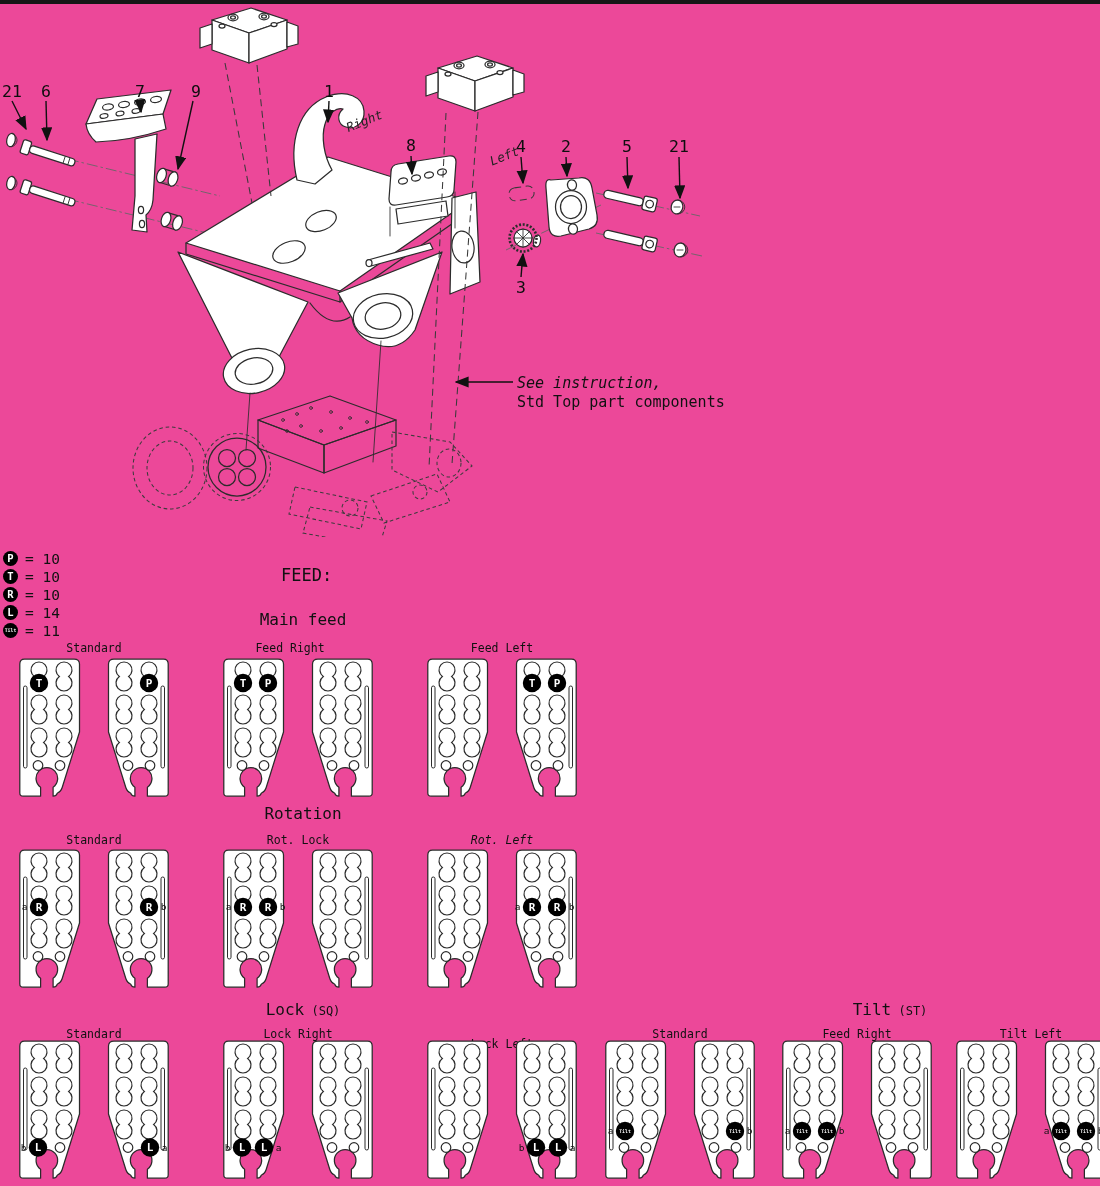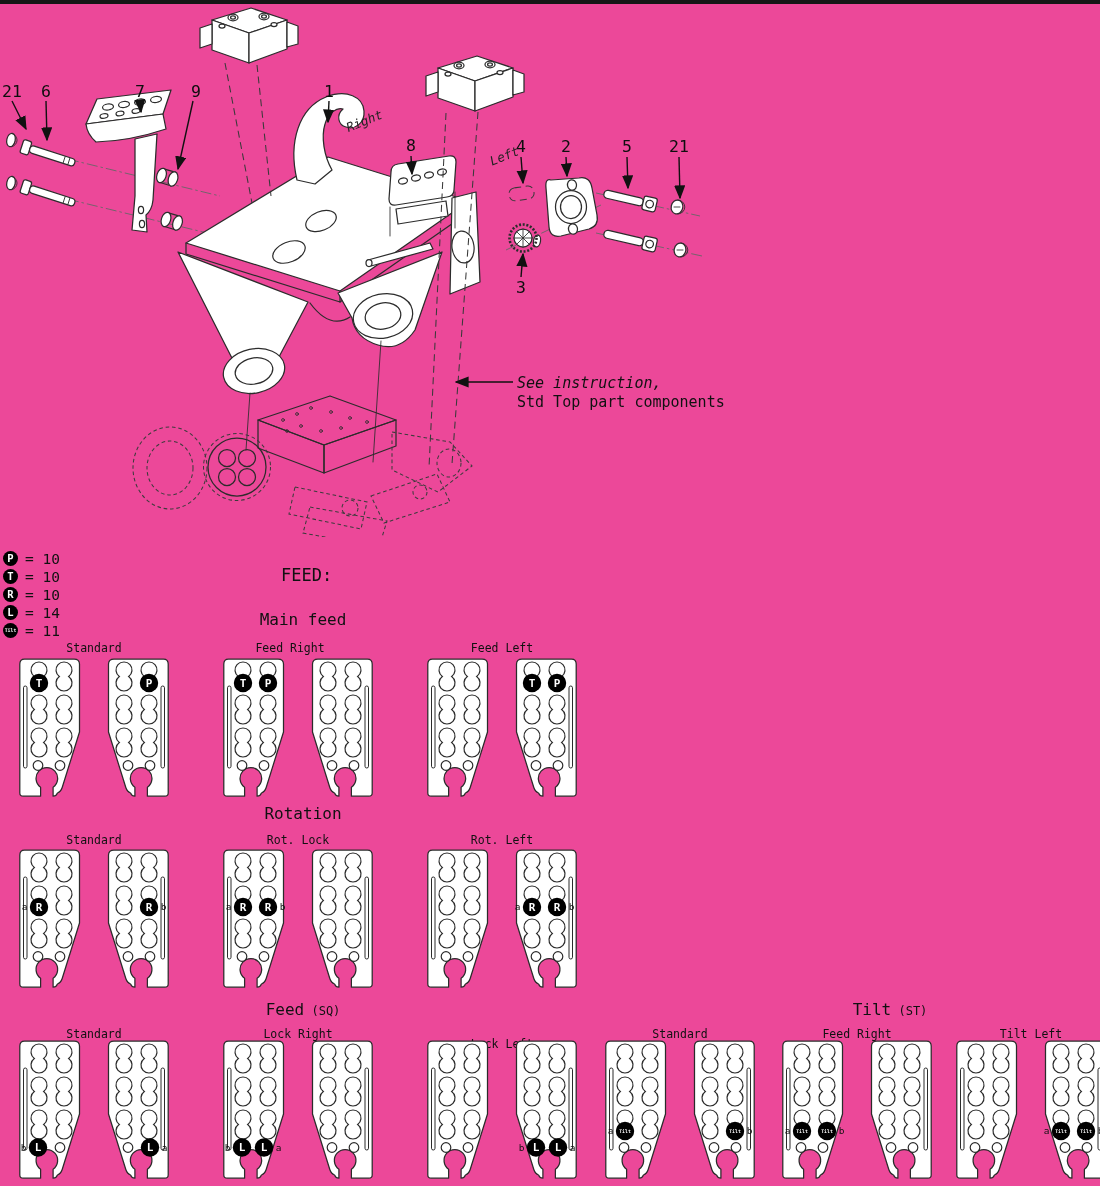--- a/index.html
+++ b/index.html
@@ -492,21 +492,21 @@
             <path d="M 50.66,18.5 A 8 8 0 1 0 41.34,18.5 A 8 8 0 1 0 50.66,18.5 Z" class="plate-hole"></path>
             <path d="M 25.66,51.5 A 8 8 0 1 0 16.34,51.5 A 8 8 0 1 0 25.66,51.5 Z" class="plate-hole"></path>
             <path d="M 50.66,51.5 A 8 8 0 1 0 41.34,51.5 A 8 8 0 1 0 50.66,51.5 Z" class="plate-hole"></path>
             <path d="M 25.66,84.5 A 8 8 0 1 0 16.34,84.5 A 8 8 0 1 0 25.66,84.5 Z" class="plate-hole"></path>
             <path d="M 50.66,84.5 A 8 8 0 1 0 41.34,84.5 A 8 8 0 1 0 50.66,84.5 Z" class="plate-hole"></path>
             <circle cx="20" cy="107.5" r="4.8" class="plate-hole"></circle>
             <circle cx="42" cy="107.5" r="4.8" class="plate-hole"></circle>
           </g>
         </g>
       </svg>
-      <div class="cfg-label" style="left: 426px; top: 833px;">Rot. Left</div>
+      <div class="cfg-label" style="left: 426px; top: 833px; font-style: italic;">Rot. Left</div>
       <svg width="152" height="139" viewBox="0 0 152 139" style="position:absolute;left:426px;top:849px">
         <g>
           <g>
             <path d="M 8,1 L 56,1 Q 61.5,1 61.5,6 L 61.5,74 L 44.2,129.5 Q 42.8,133.8 39.5,135 Q 38.2,138.2 35.3,138.2 L 35.1,138.2 L 35.1,129.2 A 10.8 10.8 0 1 0 22.6,129.2 L 22.6,138.2 L 5.2,138.2 Q 1.8,138.2 1.8,135 L 1.8,6 Q 1.8,1 6.5,1 Z" class="plate-outline"></path>
             <rect x="5.5" y="28" width="3.5" height="82" rx="1.75" class="plate-sliver"></rect>
             <path d="M 25.66,18.5 A 8 8 0 1 0 16.34,18.5 A 8 8 0 1 0 25.66,18.5 Z" class="plate-hole"></path>
             <path d="M 50.66,18.5 A 8 8 0 1 0 41.34,18.5 A 8 8 0 1 0 50.66,18.5 Z" class="plate-hole"></path>
             <path d="M 25.66,51.5 A 8 8 0 1 0 16.34,51.5 A 8 8 0 1 0 25.66,51.5 Z" class="plate-hole"></path>
             <path d="M 50.66,51.5 A 8 8 0 1 0 41.34,51.5 A 8 8 0 1 0 50.66,51.5 Z" class="plate-hole"></path>
             <path d="M 25.66,84.5 A 8 8 0 1 0 16.34,84.5 A 8 8 0 1 0 25.66,84.5 Z" class="plate-hole"></path>
@@ -533,21 +533,21 @@
             <text x="18" y="61.9" class="mkr-txt" style="font-size:11px">R</text>
             <text x="3.5" y="61.4" class="sub-txt">a</text>
           </g>
           <g>
             <circle cx="43" cy="58" r="9.2" class="mkr"></circle>
             <text x="43" y="61.9" class="mkr-txt" style="font-size:11px">R</text>
             <text x="57.5" y="61.4" class="sub-txt">b</text>
           </g>
         </g>
       </svg>
-      <div class="grp-title" style="left: 193px; top: 1000px;"><span>Feed</span><span class="suf"> (SQ)</span></div>
+      <div class="grp-title" style="left: 193px; top: 1000px;"><span>Lock</span><span class="suf"> (SQ)</span></div>
       <div class="cfg-label" style="left: 18px; top: 1027px;">Standard</div>
       <svg width="152" height="139" viewBox="0 0 152 139" style="position:absolute;left:18px;top:1040px">
         <g>
           <g>
             <path d="M 8,1 L 56,1 Q 61.5,1 61.5,6 L 61.5,74 L 44.2,129.5 Q 42.8,133.8 39.5,135 Q 38.2,138.2 35.3,138.2 L 35.1,138.2 L 35.1,129.2 A 10.8 10.8 0 1 0 22.6,129.2 L 22.6,138.2 L 5.2,138.2 Q 1.8,138.2 1.8,135 L 1.8,6 Q 1.8,1 6.5,1 Z" class="plate-outline"></path>
             <rect x="5.5" y="28" width="3.5" height="82" rx="1.75" class="plate-sliver"></rect>
             <path d="M 25.66,18.5 A 8 8 0 1 0 16.34,18.5 A 8 8 0 1 0 25.66,18.5 Z" class="plate-hole"></path>
             <path d="M 50.66,18.5 A 8 8 0 1 0 41.34,18.5 A 8 8 0 1 0 50.66,18.5 Z" class="plate-hole"></path>
             <path d="M 25.66,51.5 A 8 8 0 1 0 16.34,51.5 A 8 8 0 1 0 25.66,51.5 Z" class="plate-hole"></path>
             <path d="M 50.66,51.5 A 8 8 0 1 0 41.34,51.5 A 8 8 0 1 0 50.66,51.5 Z" class="plate-hole"></path>

